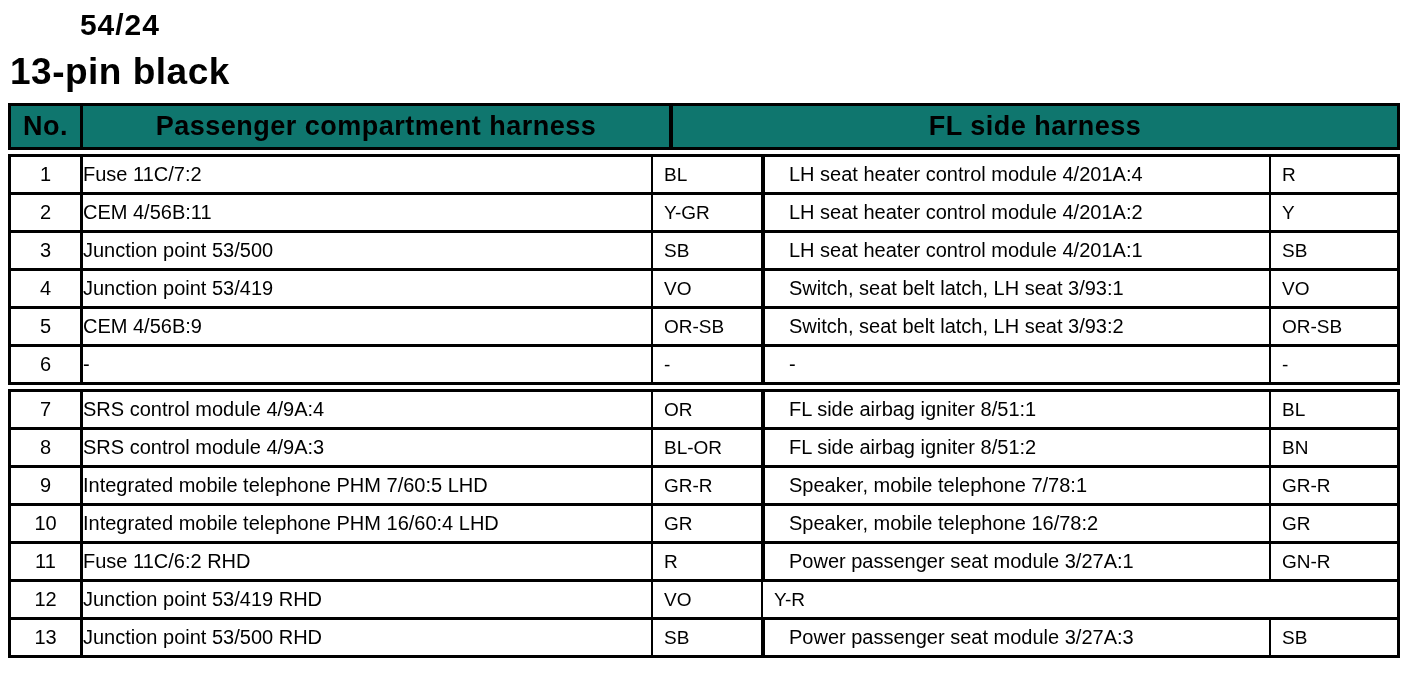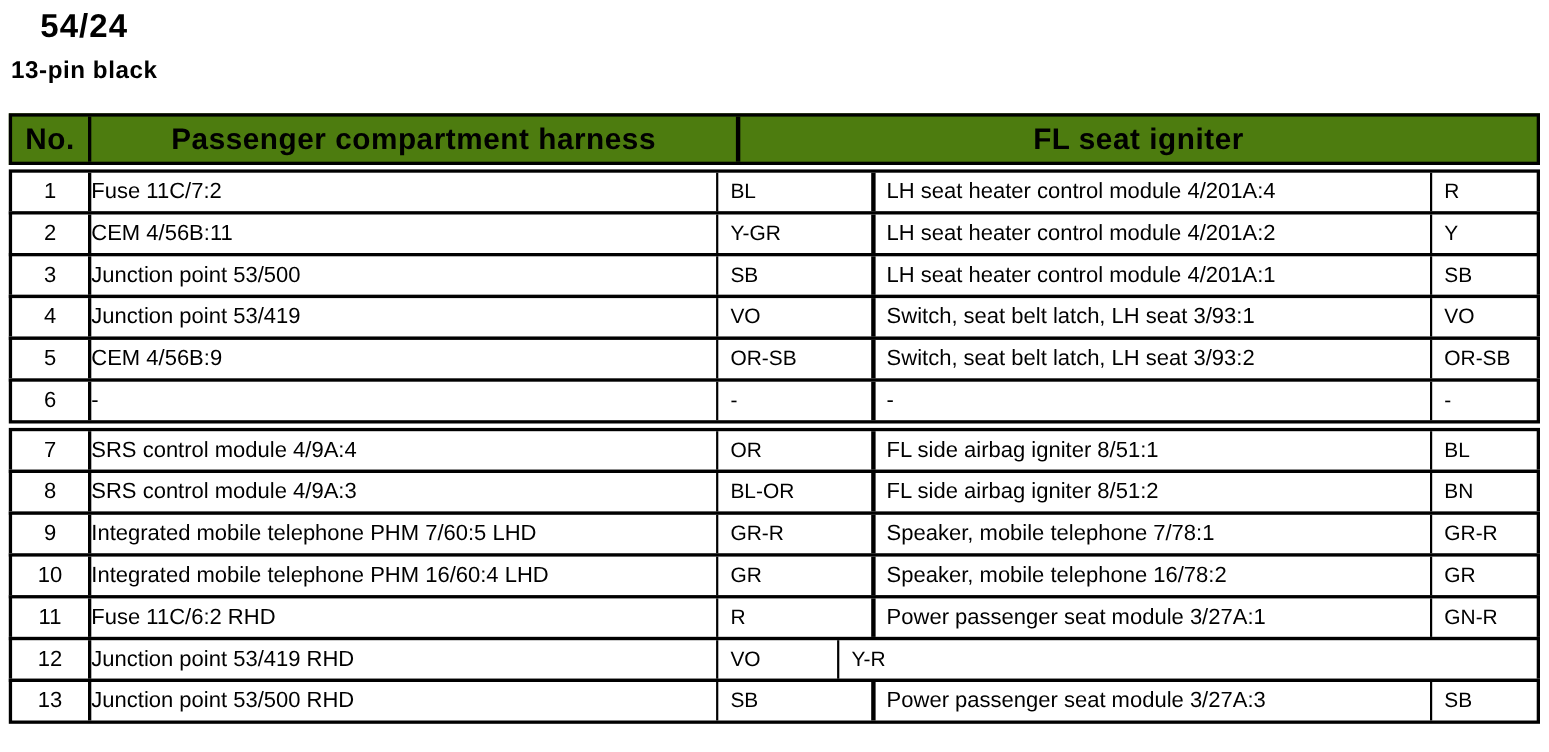--- a/index.html
+++ b/index.html
@@ -6,27 +6,27 @@
   body{
     width:1408px;height:684px;
     background:#ffffff;
     font-family:"Liberation Sans", sans-serif;
     color:#000;
     overflow:hidden;
     position:relative;
   }
   .titles{position:absolute;left:10px;top:10px;}
   .title1{font-size:30px;font-weight:bold;line-height:1.0;letter-spacing:1px;text-align:center;}
-  .title2{font-size:22px;font-weight:bold;line-height:1.0;margin-top:13px;letter-spacing:0.5px;}
+  .title2{font-size:37px;font-weight:bold;line-height:1.0;margin-top:13px;letter-spacing:0.5px;}
 
   .tbl{position:absolute;left:8px;top:103px;width:1392px;}
   .tbl *, .tbl{box-sizing:border-box;}
 
   .hdr-row{
-    display:flex;height:47px;border:3px solid #000;background:#4d7c0f;
+    display:flex;height:47px;border:3px solid #000;background:#0f766e;
   }
   .hdr-cell{
     display:flex;align-items:center;justify-content:center;
     font-weight:bold;font-size:27px;letter-spacing:0.5px;
   }
   .hdr-no{width:72px;border-right:3px solid #000;}
   .hdr-left{width:590px;border-right:4px solid #000;}
   .hdr-right{flex:1;}
 
   #rows{margin-top:4px;}
@@ -34,36 +34,36 @@
     display:flex;height:41px;border:3px solid #000;background:#fff;
     margin-top:-3px;
   }
   .row:first-child{margin-top:0;}
   .row.gap-above{margin-top:4px;}
 
   .cell{display:flex;align-items:center;font-size:20px;white-space:nowrap;overflow:hidden;}
   .cell.no{width:72px;justify-content:center;border-right:3px solid #000;font-size:20px;}
   .cell.desc{width:570px;border-right:2px solid #000;}
   .cell.color{width:108px;padding-left:11px;font-size:19px;}
-  .cell.desc2{width:508px;padding-left:10px;border-left:4px solid #000;margin-left:31px;}
+  .cell.desc2{width:508px;padding-left:24px;border-left:4px solid #000;}
   .cell.color2{flex:1;padding-left:11px;border-left:2px solid #000;font-size:19px;}
 </style>
 </head>
 <body>
 
 <div class="titles">
   <div class="title1">54/24</div>
   <div class="title2">13-pin black</div>
 </div>
 
 <div class="tbl">
   <div class="hdr-row">
     <div class="hdr-cell hdr-no">No.</div>
     <div class="hdr-cell hdr-left">Passenger compartment harness</div>
-    <div class="hdr-cell hdr-right">FL seat igniter</div>
+    <div class="hdr-cell hdr-right">FL side harness</div>
   </div>
   <div id="rows">
       <div class="row">
         <div class="cell no">1</div>
         <div class="cell desc">Fuse 11C/7:2</div>
         <div class="cell color">BL</div>
         <div class="cell desc2">LH seat heater control module 4/201A:4</div>
         <div class="cell color2">R</div>
       </div>
       <div class="row">

